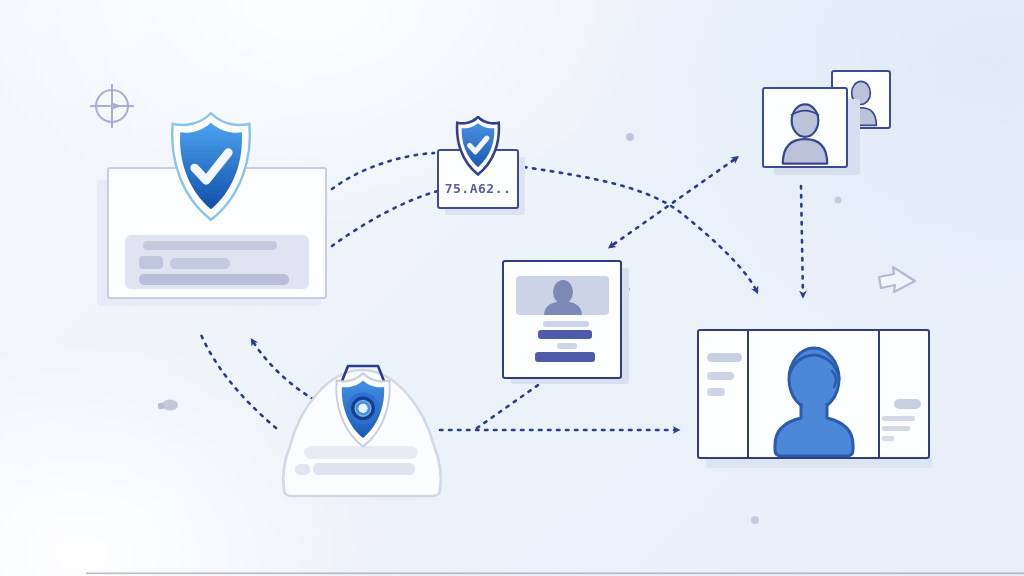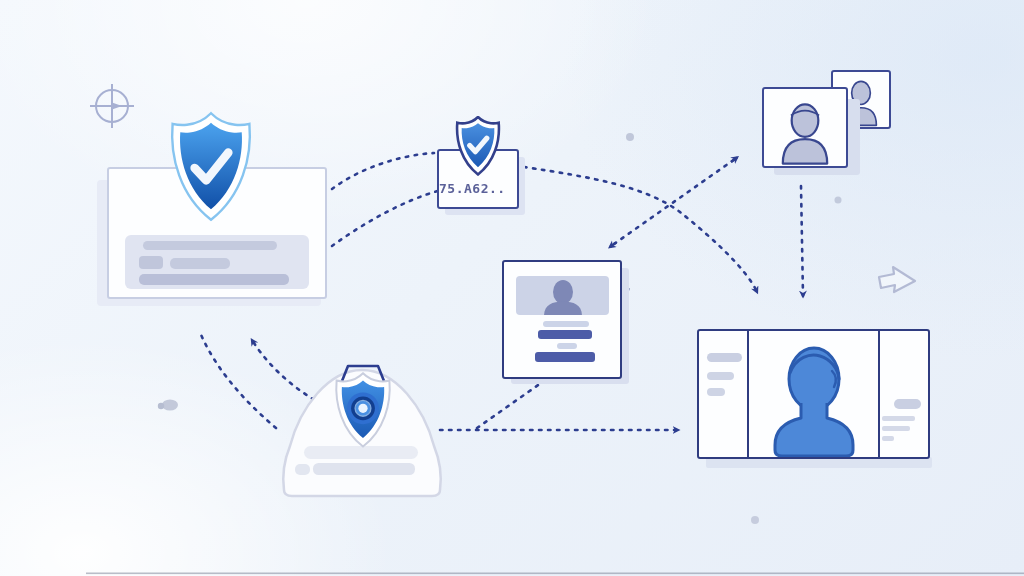--- a/index.html
+++ b/index.html
@@ -8,21 +8,21 @@
     background:
       radial-gradient(520px 360px at 8% 96%, rgba(255,255,255,.95), rgba(255,255,255,0) 60%),
       radial-gradient(640px 420px at 30% 0%, rgba(255,255,255,.75), rgba(255,255,255,0) 55%),
       radial-gradient(700px 500px at 96% 10%, rgba(214,228,245,.55), rgba(214,228,245,0) 60%),
       linear-gradient(135deg,#f4f8fd 0%,#edf3fa 45%,#e7eef8 100%);}
   .abs{position:absolute;}
   .card{background:#fdfeff;border-radius:3px;box-sizing:border-box;}
   .bar{position:absolute;border-radius:5px;}
   #arrow-layer{position:absolute;left:0;top:0;z-index:1;}
   .node{z-index:2;}
-  .badge-text{width:100%;text-align:left;font-family:"DejaVu Sans Mono","Liberation Mono",monospace;
+  .badge-text{width:100%;text-align:center;font-family:"DejaVu Sans Mono","Liberation Mono",monospace;
     font-weight:700;font-size:13px;color:#5b6199;letter-spacing:.5px;}
 </style>
 </head>
 <body>
 
 <div class="scene">
 
   <svg id="arrow-layer" width="1024" height="576" viewBox="0 0 1024 576">
     <defs>
       <marker id="ah" markerWidth="10" markerHeight="10" refX="5.5" refY="4" orient="auto" markerUnits="userSpaceOnUse">

